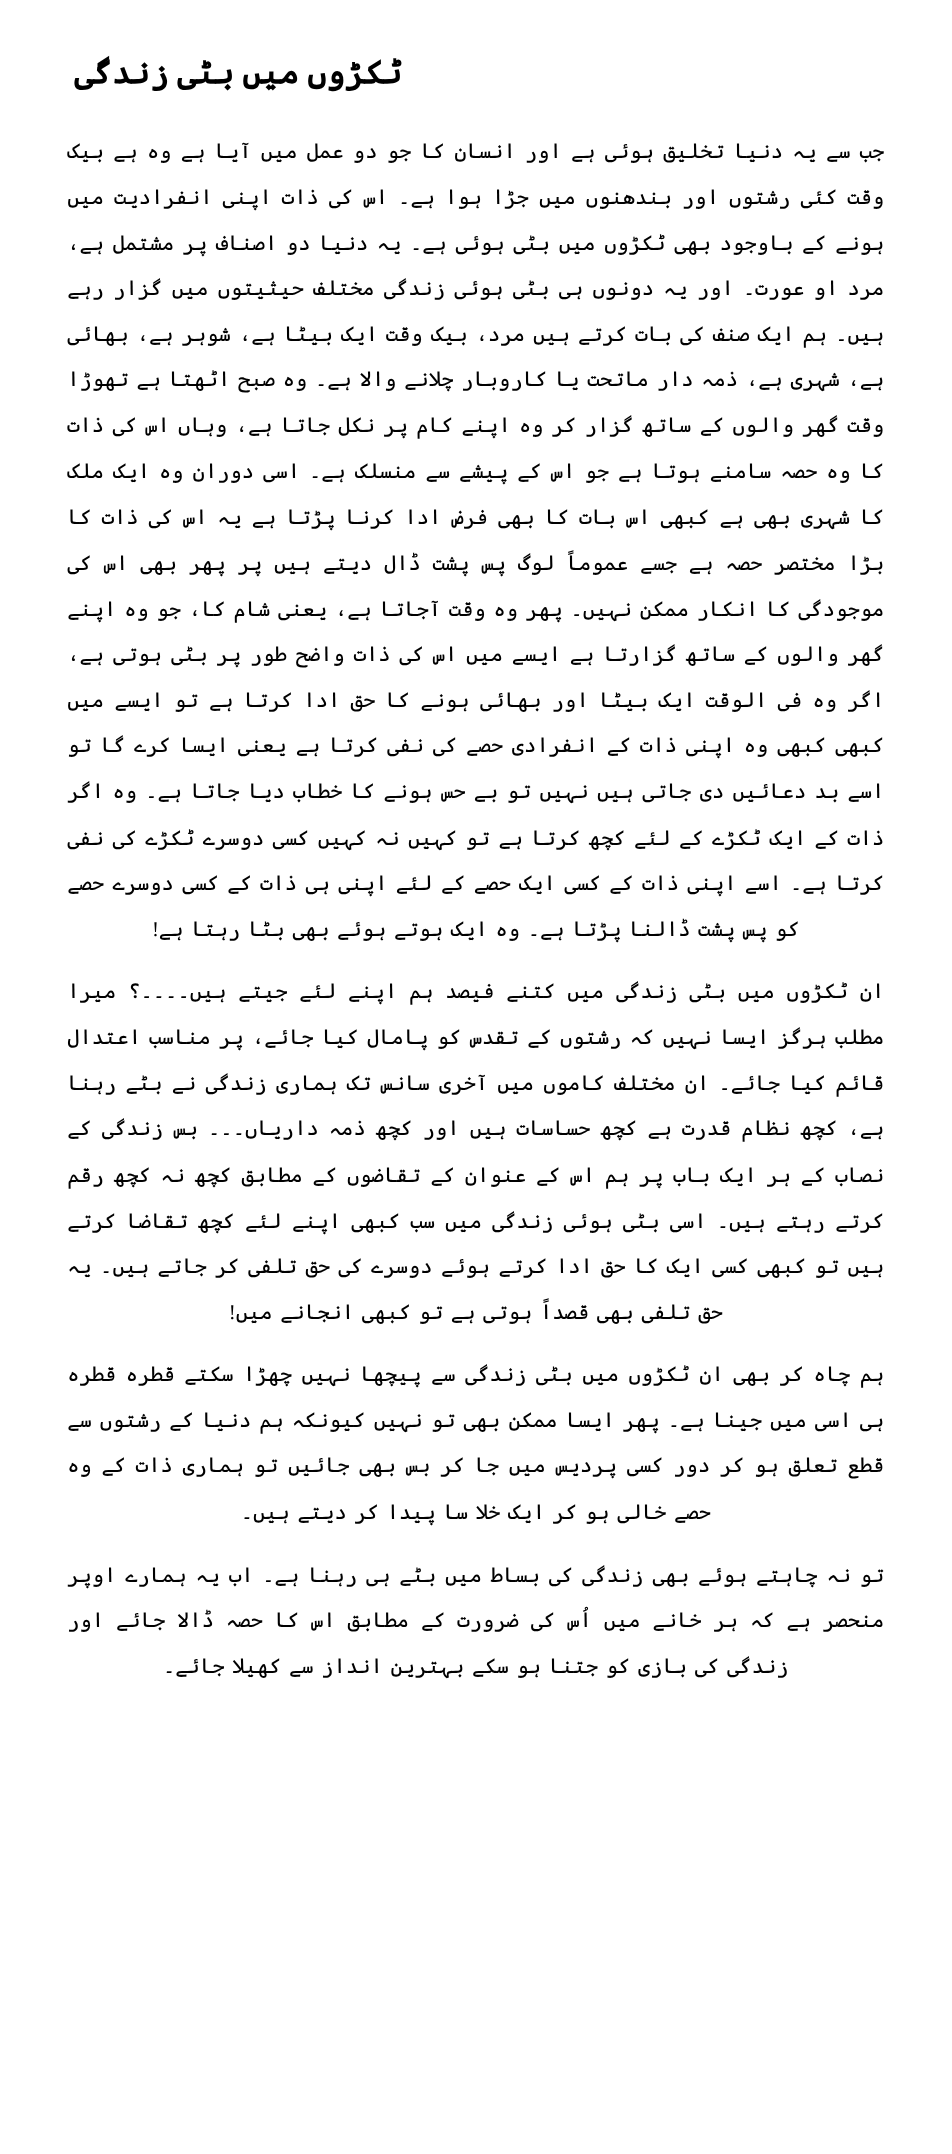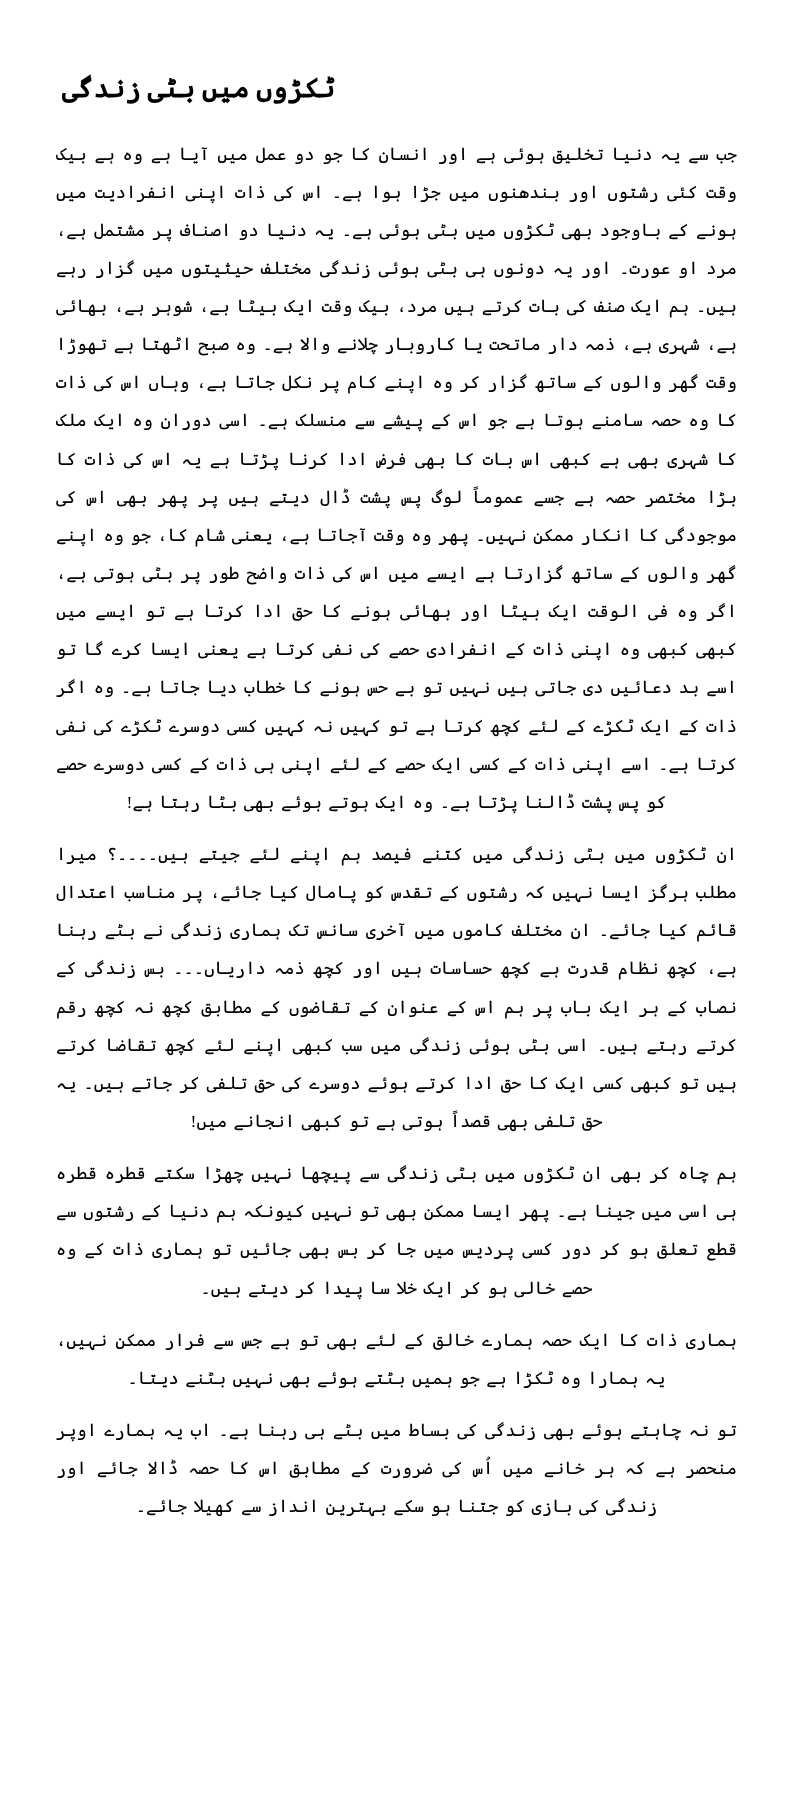--- a/index.html
+++ b/index.html
@@ -10,21 +10,21 @@
   body {
     width: 793px;
     min-height: 1795px;
     font-family: "Liberation Serif", "DejaVu Serif", serif;
     color: #000000;
   }
   .page {
     width: 793px;
     min-height: 1795px;
     box-sizing: border-box;
-    padding: 68px 56px 40px 56px;
+    padding: 40px 56px 40px 56px;
     background: #ffffff;
     position: relative;
   }
   .doc-title {
     text-align: left;
     direction: rtl;
     font-size: 27px;
     font-weight: bold;
     line-height: 1.5;
     margin: 0 0 26px 0;
@@ -56,17 +56,16 @@
 <body>
 
 <div class="page">
 
   <h1 class="doc-title">ٹکڑوں میں بٹی زندگی</h1>
 
   <div class="article-body">
     <p class="para last-center">جب سے یہ دنیا تخلیق ہوئی ہے اور انسان کا جو دو عمل میں آیا ہے وہ ہے بیک وقت کئی رشتوں اور بندھنوں میں جڑا ہوا ہے۔ اس کی ذات اپنی انفرادیت میں ہونے کے باوجود بھی ٹکڑوں میں بٹی ہوئی ہے۔ یہ دنیا دو اصناف پر مشتمل ہے، مرد او عورت۔ اور یہ دونوں ہی بٹی ہوئی زندگی مختلف حیثیتوں میں گزار رہے ہیں۔ ہم ایک صنف کی بات کرتے ہیں مرد، بیک وقت ایک بیٹا ہے، شوہر ہے، بھائی ہے، شہری ہے، ذمہ دار ماتحت یا کاروبار چلانے والا ہے۔ وہ صبح اٹھتا ہے تھوڑا وقت گھر والوں کے ساتھ گزار کر وہ اپنے کام پر نکل جاتا ہے، وہاں اس کی ذات کا وہ حصہ سامنے ہوتا ہے جو اس کے پیشے سے منسلک ہے۔ اسی دوران وہ ایک ملک کا شہری بھی ہے کبھی اس بات کا بھی فرض ادا کرنا پڑتا ہے یہ اس کی ذات کا بڑا مختصر حصہ ہے جسے عموماً لوگ پس پشت ڈال دیتے ہیں پر پھر بھی اس کی موجودگی کا انکار ممکن نہیں۔ پھر وہ وقت آجاتا ہے، یعنی شام کا، جو وہ اپنے گھر والوں کے ساتھ گزارتا ہے ایسے میں اس کی ذات واضح طور پر بٹی ہوتی ہے، اگر وہ فی الوقت ایک بیٹا اور بھائی ہونے کا حق ادا کرتا ہے تو ایسے میں کبھی کبھی وہ اپنی ذات کے انفرادی حصے کی نفی کرتا ہے یعنی ایسا کرے گا تو اسے بد دعائیں دی جاتی ہیں نہیں تو بے حس ہونے کا خطاب دیا جاتا ہے۔ وہ اگر ذات کے ایک ٹکڑے کے لئے کچھ کرتا ہے تو کہیں نہ کہیں کسی دوسرے ٹکڑے کی نفی کرتا ہے۔ اسے اپنی ذات کے کسی ایک حصے کے لئے اپنی ہی ذات کے کسی دوسرے حصے کو پس پشت ڈالنا پڑتا ہے۔ وہ ایک ہوتے ہوئے بھی بٹا رہتا ہے!</p>
     <p class="para last-center">ان ٹکڑوں میں بٹی زندگی میں کتنے فیصد ہم اپنے لئے جیتے ہیں۔۔۔۔؟ میرا مطلب ہرگز ایسا نہیں کہ رشتوں کے تقدس کو پامال کیا جائے، پر مناسب اعتدال قائم کیا جائے۔ ان مختلف کاموں میں آخری سانس تک ہماری زندگی نے بٹے رہنا ہے، کچھ نظام قدرت ہے کچھ حساسات ہیں اور کچھ ذمہ داریاں۔۔۔ بس زندگی کے نصاب کے ہر ایک باب پر ہم اس کے عنوان کے تقاضوں کے مطابق کچھ نہ کچھ رقم کرتے رہتے ہیں۔ اسی بٹی ہوئی زندگی میں سب کبھی اپنے لئے کچھ تقاضا کرتے ہیں تو کبھی کسی ایک کا حق ادا کرتے ہوئے دوسرے کی حق تلفی کر جاتے ہیں۔ یہ حق تلفی بھی قصداً ہوتی ہے تو کبھی انجانے میں!</p>
     <p class="para last-center">ہم چاہ کر بھی ان ٹکڑوں میں بٹی زندگی سے پیچھا نہیں چھڑا سکتے قطرہ قطرہ ہی اسی میں جینا ہے۔ پھر ایسا ممکن بھی تو نہیں کیونکہ ہم دنیا کے رشتوں سے قطع تعلق ہو کر دور کسی پردیس میں جا کر بس بھی جائیں تو ہماری ذات کے وہ حصے خالی ہو کر ایک خلا سا پیدا کر دیتے ہیں۔</p>
-    <p class="para last-center">ہماری ذات کا ایک حصہ ہمارے خالق کے لئے بھی تو ہے جس سے فرار ممکن نہیں، یہ ہمارا وہ ٹکڑا ہے جو ہمیں بٹتے ہوئے بھی نہیں بٹنے دیتا۔</p>
     <p class="para last-center">تو نہ چاہتے ہوئے بھی زندگی کی بساط میں بٹے ہی رہنا ہے۔ اب یہ ہمارے اوپر منحصر ہے کہ ہر خانے میں اُس کی ضرورت کے مطابق اس کا حصہ ڈالا جائے اور زندگی کی بازی کو جتنا ہو سکے بہترین انداز سے کھیلا جائے۔</p>
   </div>
 
 </div>
 
 </body></html>

